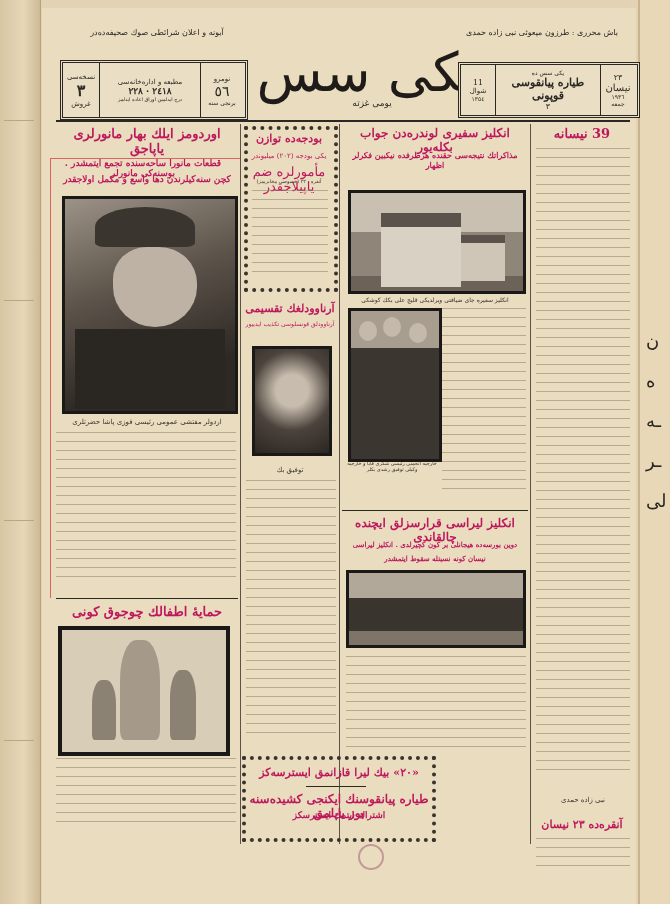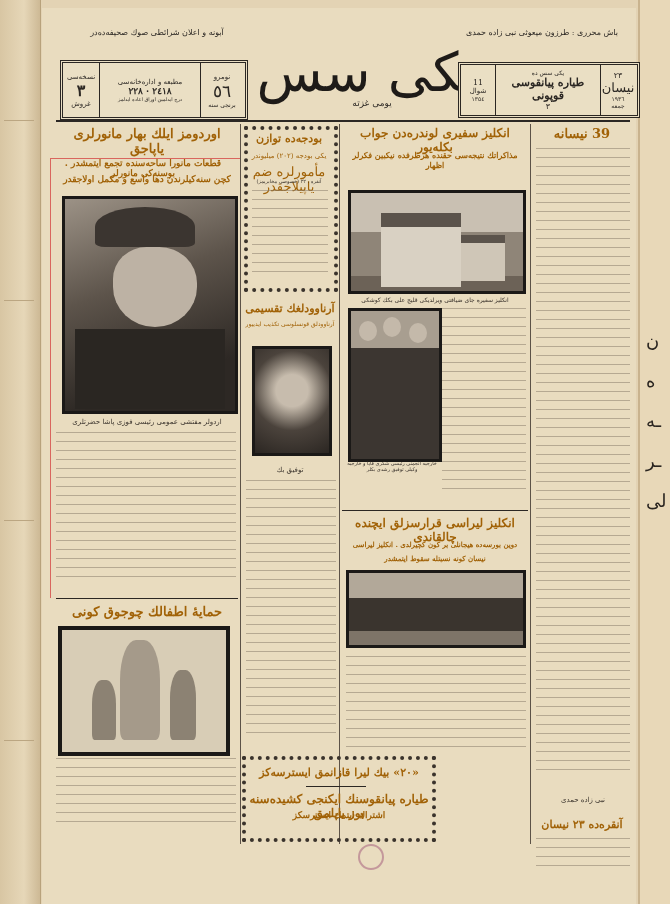--- a/index.html
+++ b/index.html
@@ -12,21 +12,21 @@
   .sheet{position:absolute;left:42px;top:8px;width:594px;height:896px;background:#e9dcbf;}
   .rtl{direction:rtl;unicode-bidi:embed;}
   .masthead-title{position:absolute;left:200px;top:30px;width:250px;height:75px;text-align:center;font-size:54px;color:#1e1b18;line-height:70px;}
   .masthead-sub{position:absolute;left:290px;top:90px;width:80px;font-size:9px;text-align:center;color:#2b2723;}
   .box{position:absolute;border:3px double #2b2723;background:#eadfc4;font-size:9px;color:#2b2723;}
   .box .cell{position:absolute;top:0;bottom:0;text-align:center;display:flex;flex-direction:column;justify-content:center;align-items:center;}
   .box .sep{position:absolute;top:0;bottom:0;width:1px;background:#2b2723;}
   .topline{position:absolute;font-size:8px;color:#2b2723;text-align:center;}
   .rule{position:absolute;height:2px;background:#2b2723;}
   .vrule{position:absolute;width:1px;background:#5c5247;}
-  .headline{position:absolute;text-align:center;color:#a16207;font-weight:bold;}
+  .headline{position:absolute;text-align:center;color:#be185d;font-weight:bold;}
   .lines{position:absolute;overflow:hidden;}
   .lines div{height:1px;background:#8c7f6d;margin-bottom:8px;opacity:.55;}
   .photo{position:absolute;border:3px solid #1b1917;background:#7b7268;overflow:hidden;}
   .caption{position:absolute;font-size:7px;color:#3a332c;text-align:center;}
   .zigzag{position:absolute;border:4px dotted #3a332c;}
   .red-line{position:absolute;background:#d9665e;}
 </style>
 </head>
 <body>
 
@@ -60,21 +60,21 @@
       </div>
       <div class="sep" style="left:36px"></div>
       <div class="cell rtl" style="left:37px;width:100px;">
         <span style="font-size:7px">مطبعه و اداره‌خانه‌سی</span>
         <span style="font-size:9px;font-weight:bold"><span>٢٤١٨</span> · <span>٢٢٨</span></span>
         <span style="font-size:5px">درج ایدلمین اوراق اعاده ایدلمز</span>
       </div>
       <div class="sep" style="left:137px"></div>
       <div class="cell rtl" style="left:138px;width:42px;">
         <span style="font-size:7px">نومرو</span>
-        <span style="font-size:17px">٥٦</span>
+        <span style="font-size:14px">٥٦</span>
         <span style="font-size:6px">برنجی سنه</span>
       </div>
     </div>
 
     <div class="masthead-title rtl">یکی سس</div>
     <div class="masthead-sub rtl">یومی غزته</div>
 
     <div class="box" style="left:416px;top:54px;width:176px;height:50px;">
       <div class="cell rtl" style="left:0;width:34px;">
         <span style="font-size:8px">11</span>
@@ -83,21 +83,21 @@
       </div>
       <div class="sep" style="left:34px"></div>
       <div class="cell rtl" style="left:35px;width:104px;">
         <span style="font-size:6px">یکی سس ده</span>
         <span style="font-size:11px;font-weight:bold">طیاره پیانقوسی قوپونی</span>
         <span style="font-size:8px">٣</span>
       </div>
       <div class="sep" style="left:139px"></div>
       <div class="cell rtl" style="left:140px;width:34px;text-align:center;">
         <span style="font-size:8px">٢٣</span>
-        <span style="font-size:13px">نیسان</span>
+        <span style="font-size:10px">نیسان</span>
         <span style="font-size:6px">١٩٣٦</span>
         <span style="font-size:6px">جمعه</span>
       </div>
     </div>
 
     <div class="rule" style="left:14px;top:112px;width:574px;"></div>
 
     <div class="vrule" style="left:198px;top:116px;height:720px;"></div>
     <div class="vrule" style="left:297px;top:116px;height:720px;"></div>
     <div class="vrule" style="left:488px;top:116px;height:720px;"></div>

